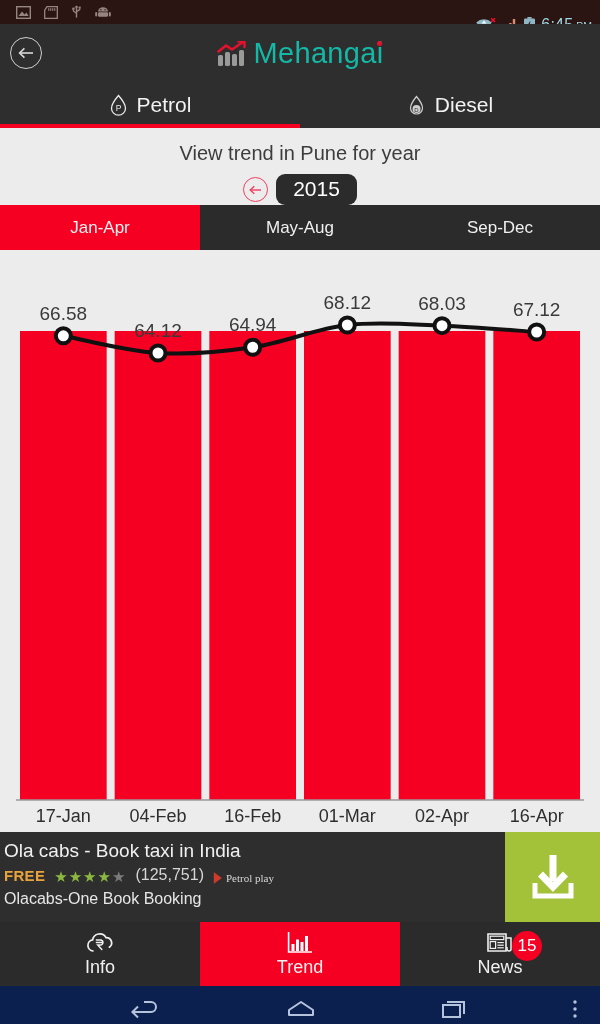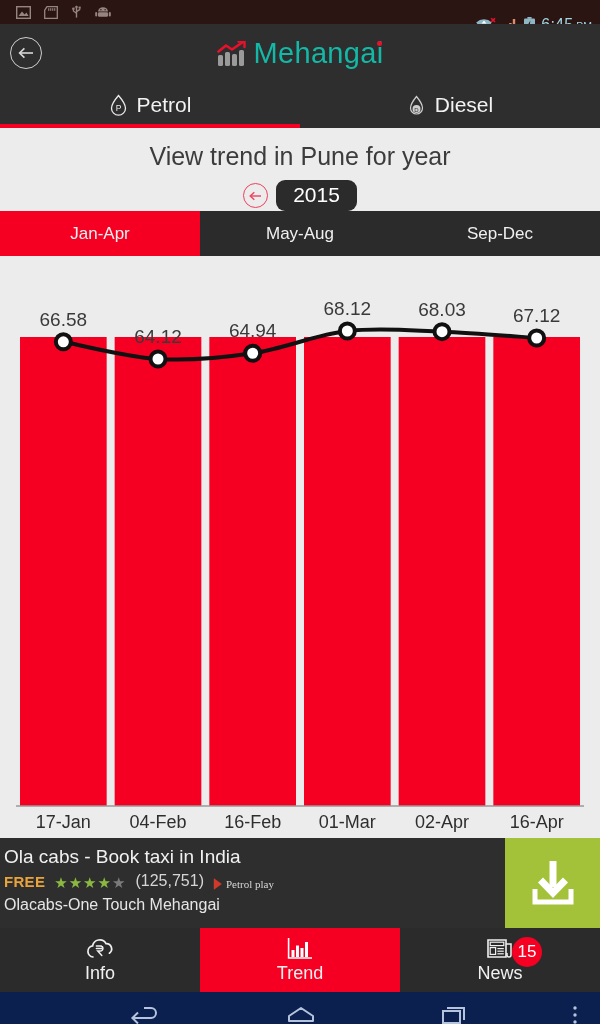--- a/index.html
+++ b/index.html
@@ -52,21 +52,21 @@
   .fueltab.active::after {
     content: ""; position: absolute; left: 0; right: 0; bottom: 0;
     height: 4px; background: #f50023;
   }
   .droplet { width: 19px; height: 23px; position: relative; }
 
   
   .subhead {
     background: #ececec; padding-top: 14px; text-align: center;
   }
-  .subhead-title { font-size: 25px; color: #3c3c3c; font-weight: 400; }
+  .subhead-title { font-size: 20px; color: #3c3c3c; font-weight: 400; }
   .yearrow {
     margin-top: 9px; display: flex; align-items: center; justify-content: center; gap: 8px;
   }
   .yearprev {
     width: 25px; height: 25px; border: 1.6px solid #ef4060; border-radius: 50%;
     display: flex; align-items: center; justify-content: center;
   }
   .yearpill {
     background: #2b2b2b; color: #ffffff; font-size: 21px;
     padding: 4px 17px 6px; border-radius: 9px; line-height: 1;
@@ -297,21 +297,21 @@
         <span class="stars"><span class="star-on">★★★★</span><span class="star-off">★</span></span>
         <span class="ad-count">(125,751)</span>
         <span class="gplay">
           <svg width="10" height="12" viewBox="0 0 10 12">
             <path d="M1 0.6 L8.6 6 L1 11.4 Z" fill="#d13a2b"></path>
             <path d="M1 0.6 L8.6 6 L1 11.4 Z" fill="none" stroke="#d13a2b" stroke-width=".4"></path>
           </svg>
           <span class="gplay-text">Petrol play</span>
         </span>
       </div>
-      <div class="ad-sub">Olacabs-One Touch Mehangai</div>
+      <div class="ad-sub">Olacabs-One Book Booking</div>
     </div>
     <div class="ad-cta">
       <svg width="56" height="56" viewBox="0 0 56 56">
         <path d="M28 6 V32" stroke="#ffffff" stroke-width="7" fill="none"></path>
         <path d="M15.5 25 L28 38 L40.5 25" stroke="#ffffff" stroke-width="7" fill="none" stroke-linejoin="miter"></path>
         <path d="M10 34 V47 H46 V34" stroke="#ffffff" stroke-width="5" fill="none"></path>
       </svg>
     </div>
   </div>
 

